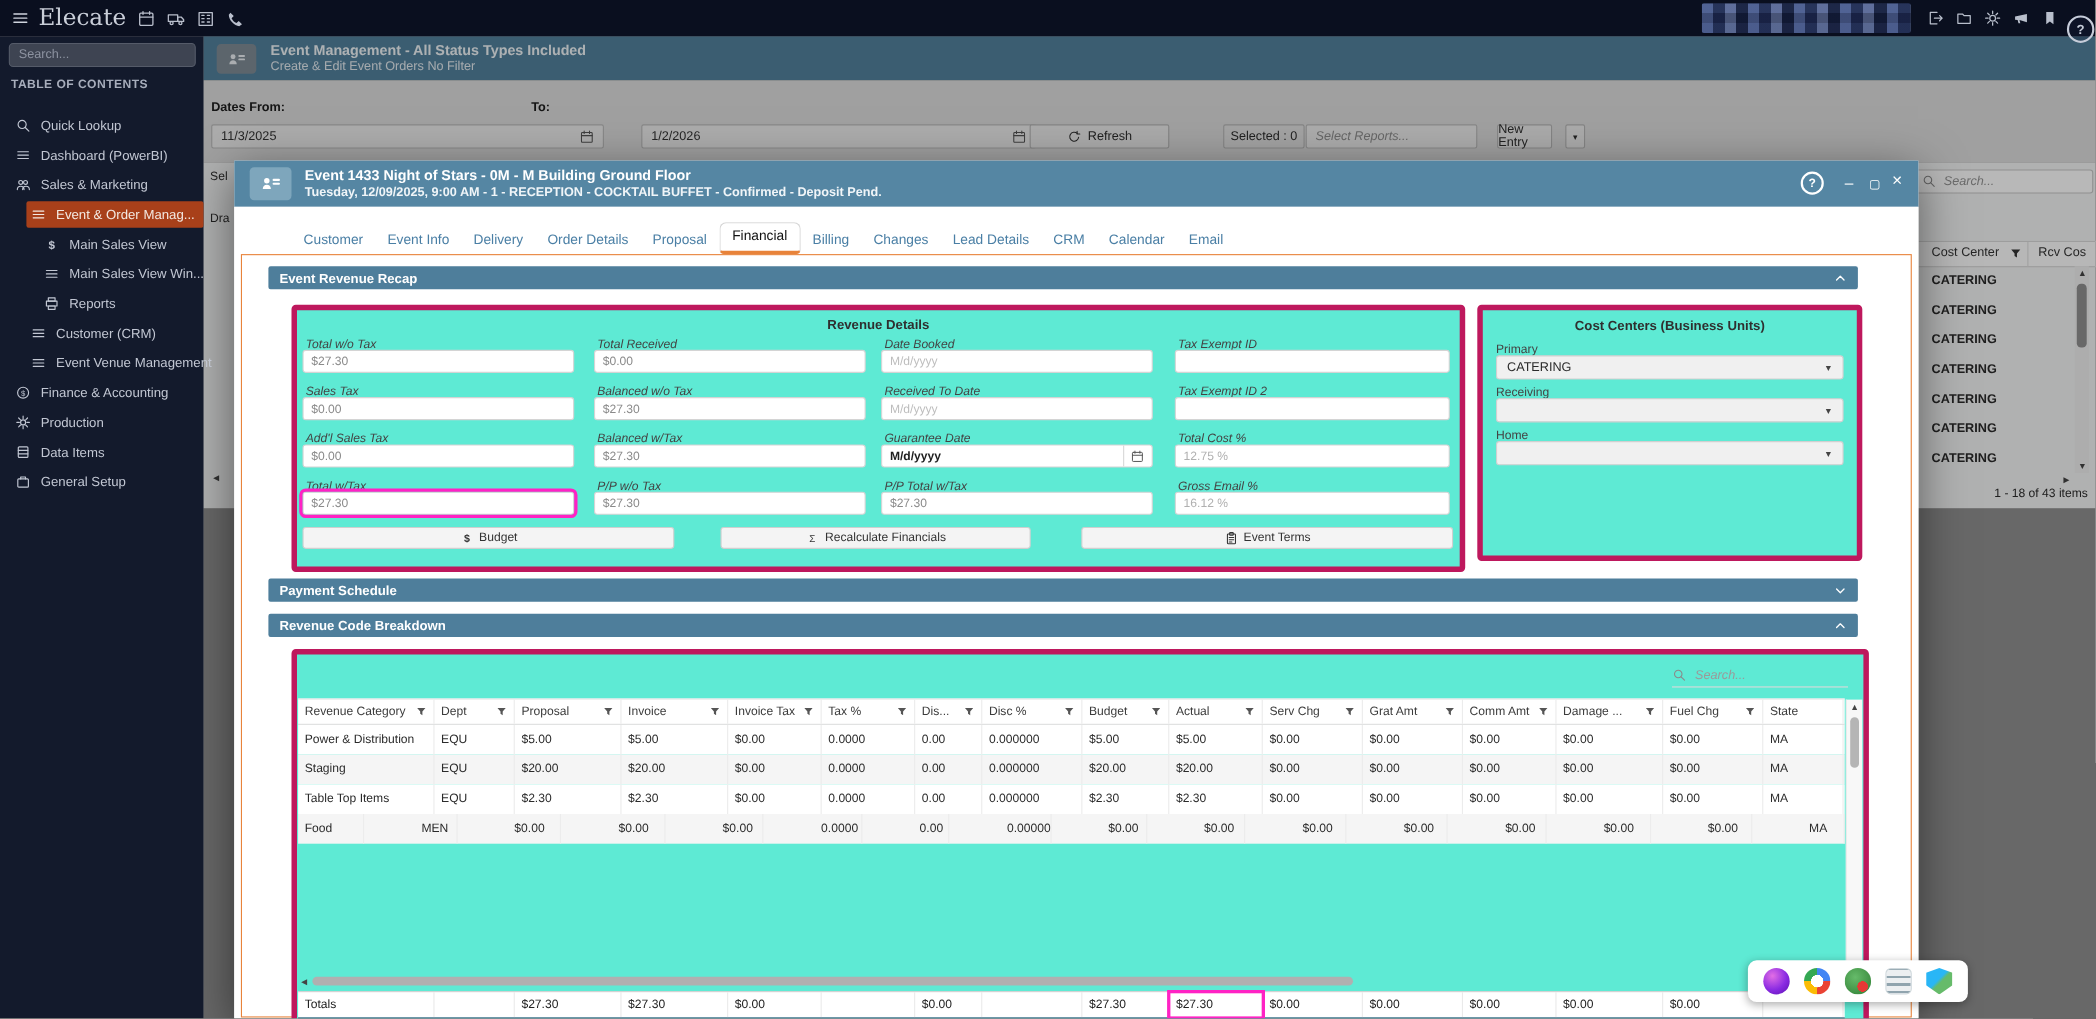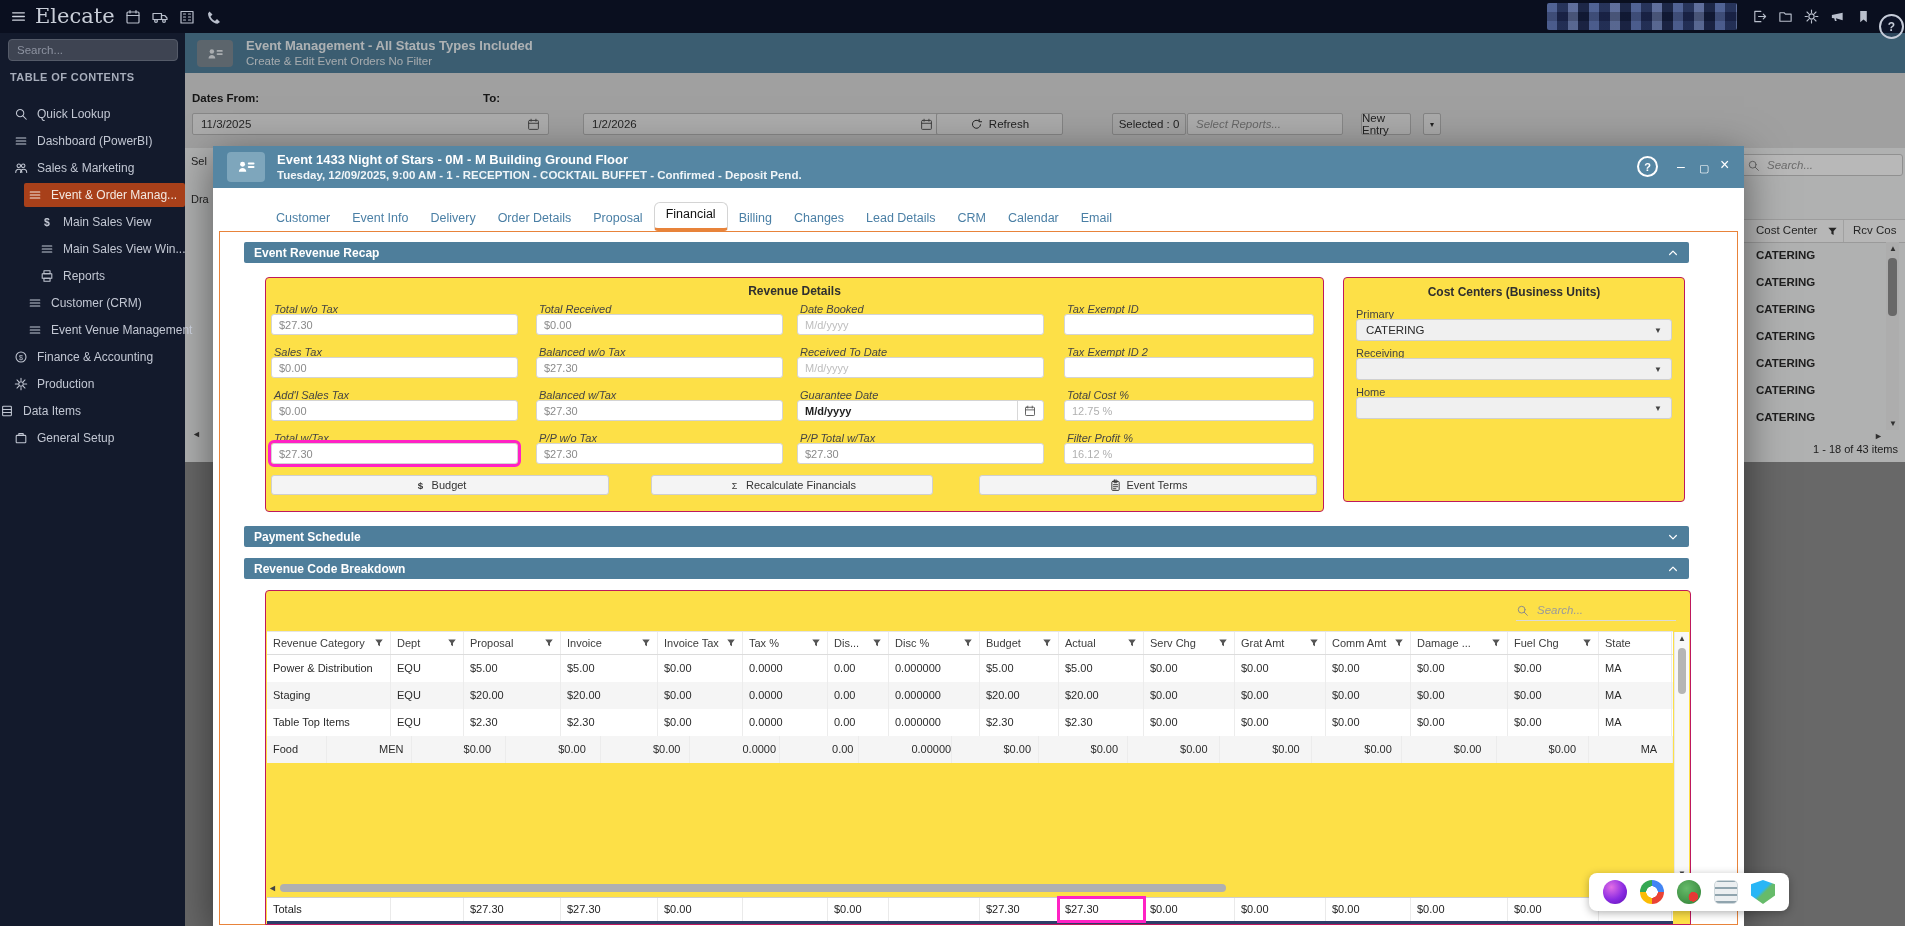--- a/index.html
+++ b/index.html
@@ -79,21 +79,21 @@
   .m-ctl{position:absolute;top:11px;color:#fff;font-size:14px;line-height:18px;cursor:pointer;}
   .m-body{position:absolute;left:0;top:42px;width:100%;height:738px;background:#fff;}
   .content-box{position:absolute;left:6px;top:85px;width:1517px;height:692px;border:1px solid #e8833a;}
   .tabs{position:absolute;left:52px;top:58px;height:27px;display:flex;align-items:flex-end;z-index:3;}
   .tab{padding:0 11px;font-size:12.5px;color:#4a7fa5;line-height:25px;cursor:pointer;}
   .tab.active{color:#111;background:#fff;border:1px solid #d4d4d4;border-bottom:3px solid #e8833a;
     border-radius:6px 6px 4px 4px;line-height:23px;box-sizing:border-box;height:29px;}
   .sec-bar{position:absolute;left:31px;width:1445px;height:21px;background:#4e7e9b;border-radius:2px;
     color:#fff;font-size:12px;font-weight:bold;display:flex;align-items:center;padding:0 10px;box-sizing:border-box;}
   .sec-bar .chev{margin-left:auto;display:flex;color:#fff;}
-  .panel{position:absolute;border:1px solid #be185d;border-radius:4px;background:#fde047;}
+  .panel{position:absolute;border:5px solid #be185d;border-radius:4px;background:#5eead4;}
   .panel-title{position:absolute;left:0;width:100%;text-align:center;font-size:12px;font-weight:bold;color:#2f2f2f;}
   .fld-lbl{position:absolute;font-size:11px;font-style:italic;color:#444;}
   .fld{position:absolute;height:21px;border:1px solid #d4d4d4;border-radius:3px;background:#fff;font-size:11px;
     color:#8a8a8a;display:flex;align-items:center;padding:0 7px;box-sizing:border-box;}
   .fld.hl{outline:3px solid #ff22c4;}
   .fld.bold{color:#1e1e1e;font-weight:bold;}
   .fld.disabled{color:#b0b0b0;}
   .fld .ph{color:#bdbdbd;}
   .fld .calbtn{margin-left:auto;border-left:1px solid #d8d8d8;height:100%;display:flex;align-items:center;
     padding-left:6px;color:#555;}
@@ -288,21 +288,21 @@
           </svg>
           <span class="sb-lab">Finance &amp; Accounting</span>
         </div>
         <div class="sb-item" style="left: 0px; top: 339px; width: 185px; padding-left: 14px; box-sizing: border-box;">
           <svg class="icn" width="14" height="14" viewBox="0 0 16 16" fill="none" stroke="currentColor" stroke-width="1.2" stroke-linecap="round" stroke-linejoin="round">
             <circle cx="8" cy="8" r="2.6"></circle>
             <path d="M8 1.5v2.6M8 11.9v2.6M1.5 8h2.6M11.9 8h2.6M3.4 3.4l1.9 1.9M10.7 10.7l1.9 1.9M12.6 3.4l-1.9 1.9M5.3 10.7l-1.9 1.9"></path>
           </svg>
           <span class="sb-lab">Production</span>
         </div>
-        <div class="sb-item" style="left: 0px; top: 366px; width: 185px; box-sizing: border-box;">
+        <div class="sb-item" style="left: 0px; top: 366px; width: 185px; padding-left: 14px; box-sizing: border-box;">
           <svg class="icn" width="14" height="14" viewBox="0 0 16 16" fill="none" stroke="currentColor" stroke-width="1.2" stroke-linecap="round" stroke-linejoin="round">
             <rect x="3" y="2.5" width="10" height="11" rx="1"></rect>
             <path d="M3 6.2h10M3 9.8h10"></path>
           </svg>
           <span class="sb-lab">Data Items</span>
         </div>
         <div class="sb-item" style="left: 0px; top: 393px; width: 185px; padding-left: 14px; box-sizing: border-box;">
           <svg class="icn" width="14" height="14" viewBox="0 0 16 16" fill="none" stroke="currentColor" stroke-width="1.2" stroke-linecap="round" stroke-linejoin="round">
             <rect x="2.5" y="5" width="11" height="8.5" rx="1"></rect>
             <path d="M5.5 5V3h5v2"></path>
@@ -521,21 +521,21 @@
             <span></span>
           </div>
           <div class="fld-lbl" style="left: 801px; top: 68px;">Tax Exempt ID 2</div>
           <div class="fld" style="left: 798px; top: 79px; width: 250px;">
             <span></span>
           </div>
           <div class="fld-lbl" style="left: 801px; top: 111px;">Total Cost %</div>
           <div class="fld disabled" style="left: 798px; top: 122px; width: 250px;">
             <span>12.75 %</span>
           </div>
-          <div class="fld-lbl" style="left: 801px; top: 154px;">Filter Profit %</div>
+          <div class="fld-lbl" style="left: 801px; top: 154px;">Gross Email %</div>
           <div class="fld disabled" style="left: 798px; top: 165px; width: 250px;">
             <span>16.12 %</span>
           </div>
         </div>
       <div id="rev-buttons">
           <div class="act-btn" style="left: 5px; top: 197px; width: 338px;">
             <svg class="icn" width="13" height="13" viewBox="0 0 16 16" fill="none" stroke="currentColor" stroke-width="1.2" stroke-linecap="round" stroke-linejoin="round">
               <text x="8" y="12.5" font-size="12" text-anchor="middle" fill="currentColor" stroke="none" font-weight="bold">$</text>
             </svg>
             <span>Budget</span>

